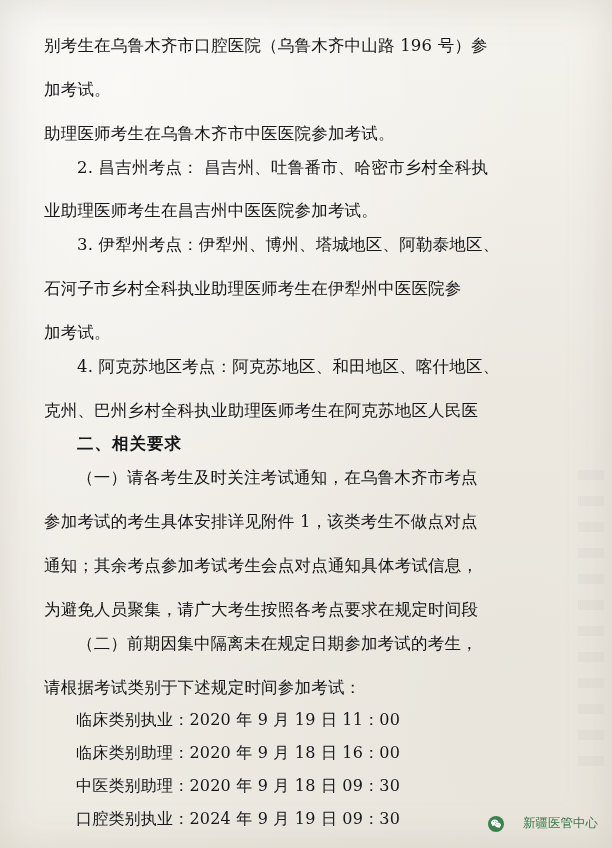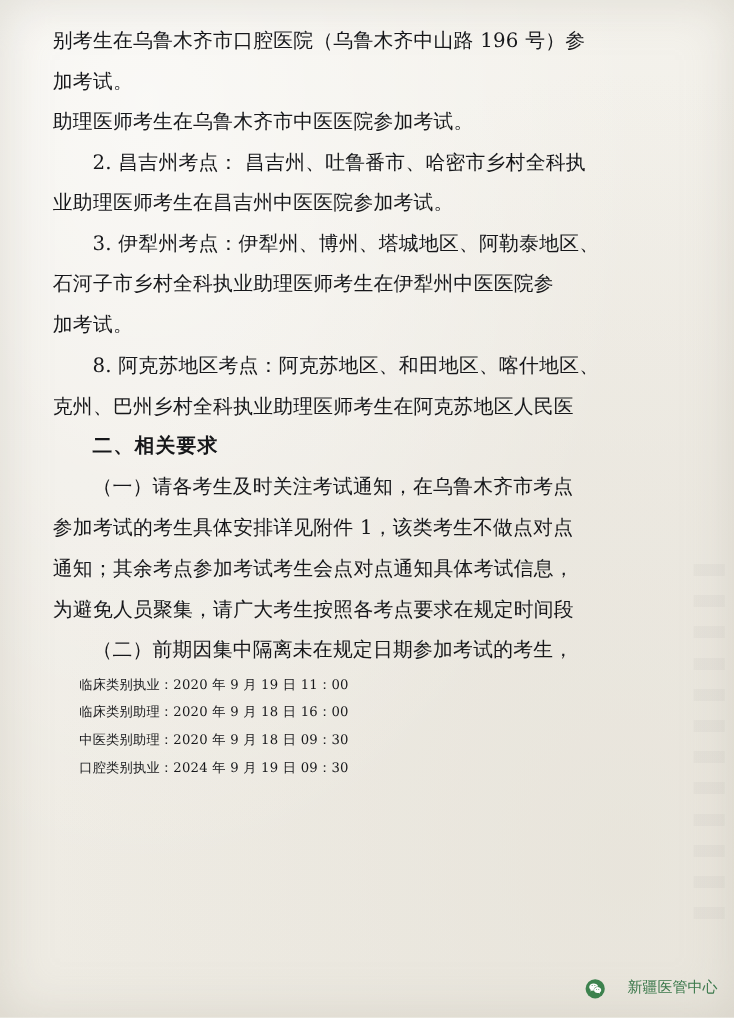--- a/index.html
+++ b/index.html
@@ -32,29 +32,29 @@
   p {
     margin: 0 0 2px 0;
     font-size: 16.5px;
     line-height: 1.93;
     color: #16171a;
     letter-spacing: 0.2px;
     text-align: justify;
     text-justify: inter-ideograph;
   }
   p.indent2 { text-indent: 2em; }
-  p.noindent { text-indent: 0; }
+  p.noindent { text-indent: 0; margin-top: 12px; }
   .heading {
     text-indent: 2em;
     font-weight: bold;
     letter-spacing: 1px;
   }
   .list-line {
     text-indent: 2em;
-    font-size: 11px;
+    font-size: 16px;
     line-height: 1.93;
     color: #16171a;
   }
   
   .watermark {
     position: absolute;
     right: 14px;
     bottom: 16px;
     display: flex;
     align-items: center;
@@ -110,30 +110,31 @@
   <div class="content">
 
     <p class="noindent">别考生在乌鲁木齐市口腔医院（乌鲁木齐中山路 196 号）参</p>
     <p class="noindent">加考试。</p>
     <p class="noindent">助理医师考生在乌鲁木齐市中医医院参加考试。</p>
     <p class="indent2">2. 昌吉州考点：  昌吉州、吐鲁番市、哈密市乡村全科执</p>
     <p class="noindent">业助理医师考生在昌吉州中医医院参加考试。</p>
     <p class="indent2">3. 伊犁州考点：伊犁州、博州、塔城地区、阿勒泰地区、</p>
     <p class="noindent">石河子市乡村全科执业助理医师考生在伊犁州中医医院参</p>
     <p class="noindent">加考试。</p>
-    <p class="indent2">8. 阿克苏地区考点：阿克苏地区、和田地区、喀什地区、</p>
+    <p class="indent2">4. 阿克苏地区考点：阿克苏地区、和田地区、喀什地区、</p>
     <p class="noindent">克州、巴州乡村全科执业助理医师考生在阿克苏地区人民医</p>
 
     <p class="heading">二、相关要求</p>
 
     <p class="indent2">（一）请各考生及时关注考试通知，在乌鲁木齐市考点</p>
     <p class="noindent">参加考试的考生具体安排详见附件 1，该类考生不做点对点</p>
     <p class="noindent">通知；其余考点参加考试考生会点对点通知具体考试信息，</p>
     <p class="noindent">为避免人员聚集，请广大考生按照各考点要求在规定时间段</p>
     <p class="indent2">（二）前期因集中隔离未在规定日期参加考试的考生，</p>
+    <p class="noindent">请根据考试类别于下述规定时间参加考试：</p>
 
     <p class="list-line">临床类别执业：2020 年 9 月 19 日 11：00</p>
     <p class="list-line">临床类别助理：2020 年 9 月 18 日 16：00</p>
     <p class="list-line">中医类别助理：2020 年 9 月 18 日 09：30</p>
     <p class="list-line">口腔类别执业：2024 年 9 月 19 日 09：30</p>
 
   </div>
 
   <div class="watermark">
     <span class="wm-icon">

